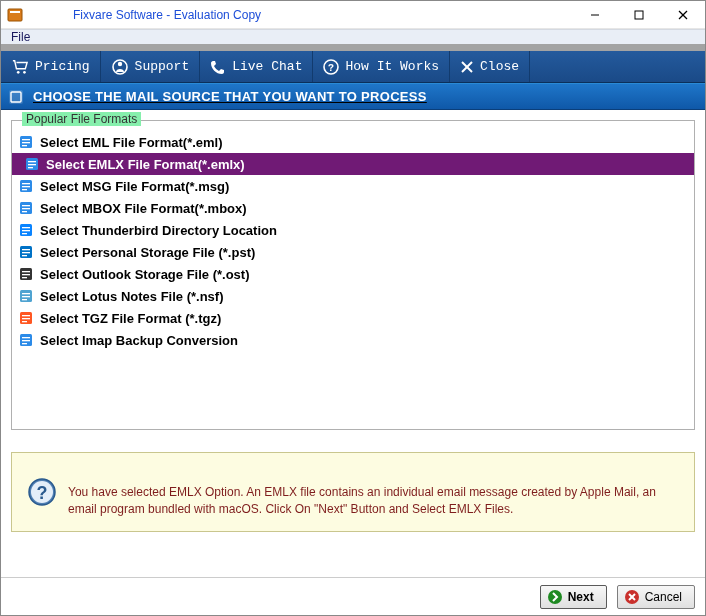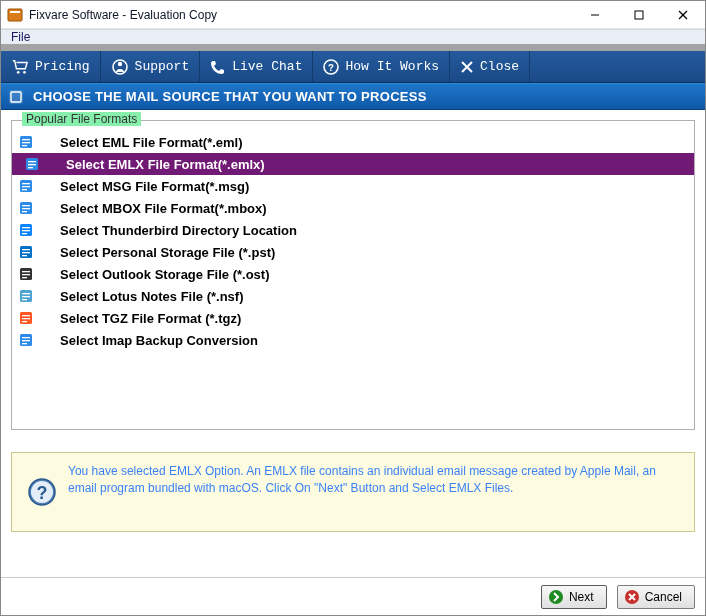--- a/index.html
+++ b/index.html
@@ -26,21 +26,21 @@
   border-bottom: 1px solid #e6e6e6;
   display: flex;
   align-items: center;
   padding-left: 6px;
 }
 .titlebar .title-icon {
   width: 16px; height: 16px;
   margin-right: 6px;
   display: inline-flex; align-items:center; justify-content:center;
 }
-.titlebar .title-text { font-size: 12px; color: #0f172a; }
+.titlebar .title-text { font-size: 12px; color: #1d4ed8; margin-left: 44px; }
 .titlebar .win-controls {
   margin-left: auto; display: flex;
 }
 .win-controls .win-btn {
   width: 44px; height: 28px;
   display: flex; align-items: center; justify-content: center;
   font-size: 14px; color: #333;
 }
 
 .menubar {
@@ -78,20 +78,21 @@
 }
 .toolbar .tb-btn .icon { margin-right: 6px; display:inline-flex; }
 
 .section-hdr {
   height: 27px;
   background: linear-gradient(#1f76c9, #0f58a8);
   border-top: 1px solid #2a8ad6;
   border-bottom: 1px solid #0a3e7a;
   display: flex; align-items: center;
   padding-left: 6px;
+  text-decoration: underline;
 }
 .section-hdr .hdr-icon {
   width: 18px; height: 18px;
   margin-right: 8px;
   display:flex; align-items:center; justify-content:center;
 }
 .section-hdr .hdr-text {
   color:#fff; font-weight: 700; font-size:13px; letter-spacing: .3px;
 }
 
@@ -115,21 +116,20 @@
   display:flex; flex-direction: column;
 }
 .list-item {
   display:flex; align-items:center;
   height: 22px;
   padding: 0 6px;
   font-size: 13px;
   font-weight: 700;
   color:#000;
   cursor: default;
-  gap: 20px;
 }
 .list-item.selected {
   background:#701a75;
   color:#fff;
   padding-left:12px;
 }
 .list-item .item-icon {
   width:16px; height:16px;
   margin-right: 6px;
   display:inline-flex; align-items:center; justify-content:center;
@@ -144,23 +144,24 @@
   padding: 10px 14px 10px 10px;
   height: 80px;
 }
 .info-box .info-icon {
   width:40px;
   display:flex; align-items:center; justify-content:center;
   flex-shrink:0;
 }
 .info-box .info-text {
   font-size: 12px;
-  color:#3b82f6;
+  color:#7f1d1d;
   padding-left: 6px;
   line-height: 1.4;
+  margin-top: 21px;
 }
 
 .footer {
   height: 38px;
   border-top: 1px solid #ccc;
   display:flex;
   align-items:center;
   justify-content: flex-end;
   padding: 0 10px;
   gap: 10px;
@@ -169,21 +170,21 @@
   height: 24px;
   border: 1px solid #7d7d7d;
   background: linear-gradient(#f7f7f7, #e0e0e0);
   display:flex; align-items:center;
   padding: 0 12px 0 6px;
   font-size: 12px;
   border-radius: 2px;
 }
 .btn .btn-icon { margin-right:5px; display:inline-flex; }
 .btn.primary {
-  font-weight: 400;
+  font-weight: 700;
   border-color: #5a5a5a;
 }
 </style>
 </head>
 <body>
 
 <div class="window">
 
   <div class="titlebar">
     <span class="title-icon">

